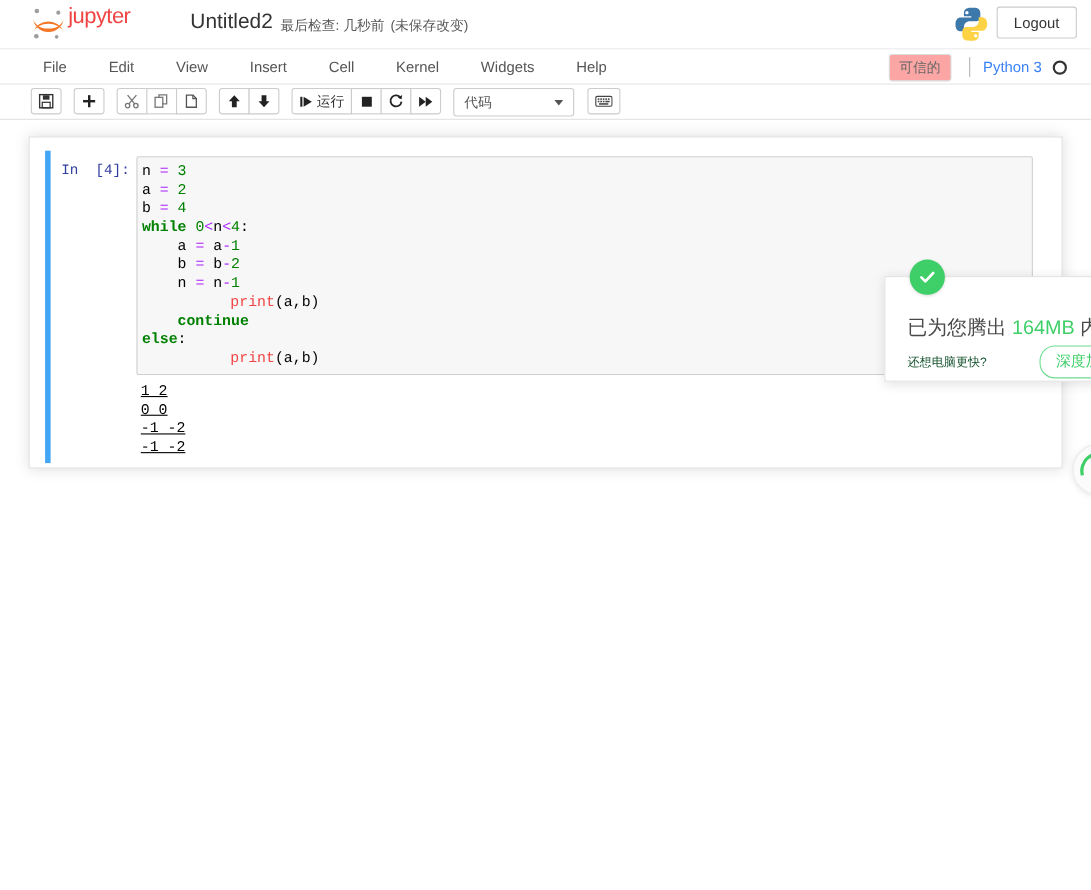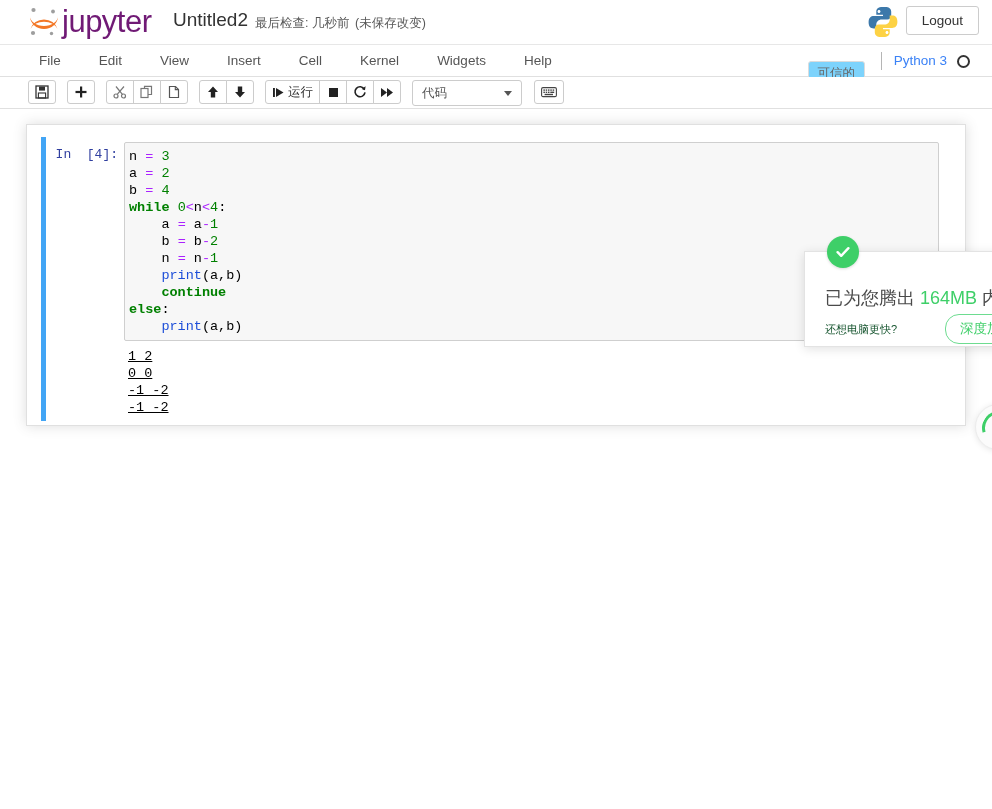--- a/index.html
+++ b/index.html
@@ -17,22 +17,22 @@
     height: 45px;
     background: #ffffff;
     border-bottom: 1px solid #e7e7e7;
   }
   #logo-wrap {
     position: absolute; left: 24px; top: 3px;
     width: 40px; height: 38px;
   }
   #brand-text {
     position: absolute; left: 62px; top: 4px;
-    font-size: 31px;
-    color: #701a75;
+    font-size: 20px;
+    color: #ef4444;
     font-weight: 400;
     letter-spacing: -0.5px;
   }
   #nb-name {
     position: absolute; left: 173px; top: 9px;
     font-size: 19px; color: #333;
   }
   #checkpoint {
     position: absolute; left: 255px; top: 15px;
     font-size: 12.5px; color: #585858;
@@ -61,24 +61,24 @@
   }
   #menu-items { position: absolute; left: 20px; top: 0; display: flex; height: 32px; }
   .menu-item {
     padding: 0 19px;
     line-height: 32px;
     font-size: 13.5px;
     color: #555;
     cursor: pointer;
   }
   #trust-badge {
-    position: absolute; right: 127px; top: 16px;
+    position: absolute; right: 127px; top: 4px;
     padding: 3px 9px;
     font-size: 12.5px; color: #666;
-    background: #7dd3fc;
+    background: #fca5a5;
     border: 1px solid #dcdcdc;
     border-radius: 3px;
   }
   #kernel-sep {
     position: absolute; right: 110px; top: 7px;
     width: 1px; height: 18px; background: #b5b5b5;
   }
   #kernel-name {
     position: absolute; right: 45px; top: 8px;
     font-size: 13.5px; color: #3b82f6;
@@ -184,21 +184,21 @@
     margin: 0;
     font-family: "Liberation Mono", monospace;
     font-size: 13.5px;
     line-height: 17px;
     color: #000;
     white-space: pre;
   }
   .tok-op   { color: #aa22ff; }
   .tok-num  { color: #008000; }
   .tok-kw   { color: #008000; font-weight: bold; }
-  .tok-bi   { color: #1d4ed8; }
+  .tok-bi   { color: #ef4444; margin-left: 48px; }
   .tok-p    { color: #000000; }
 
   .output-row { display: flex; align-items: flex-start; margin-top: 7px; }
   .output-prompt { width: 78px; flex: none; }
   .output-area { flex: 1; margin-right: 21px; padding-left: 4px; text-decoration: underline; }
   pre.out {
     margin: 0;
     font-family: "Liberation Mono", monospace;
     font-size: 13.5px;
     line-height: 17px;

